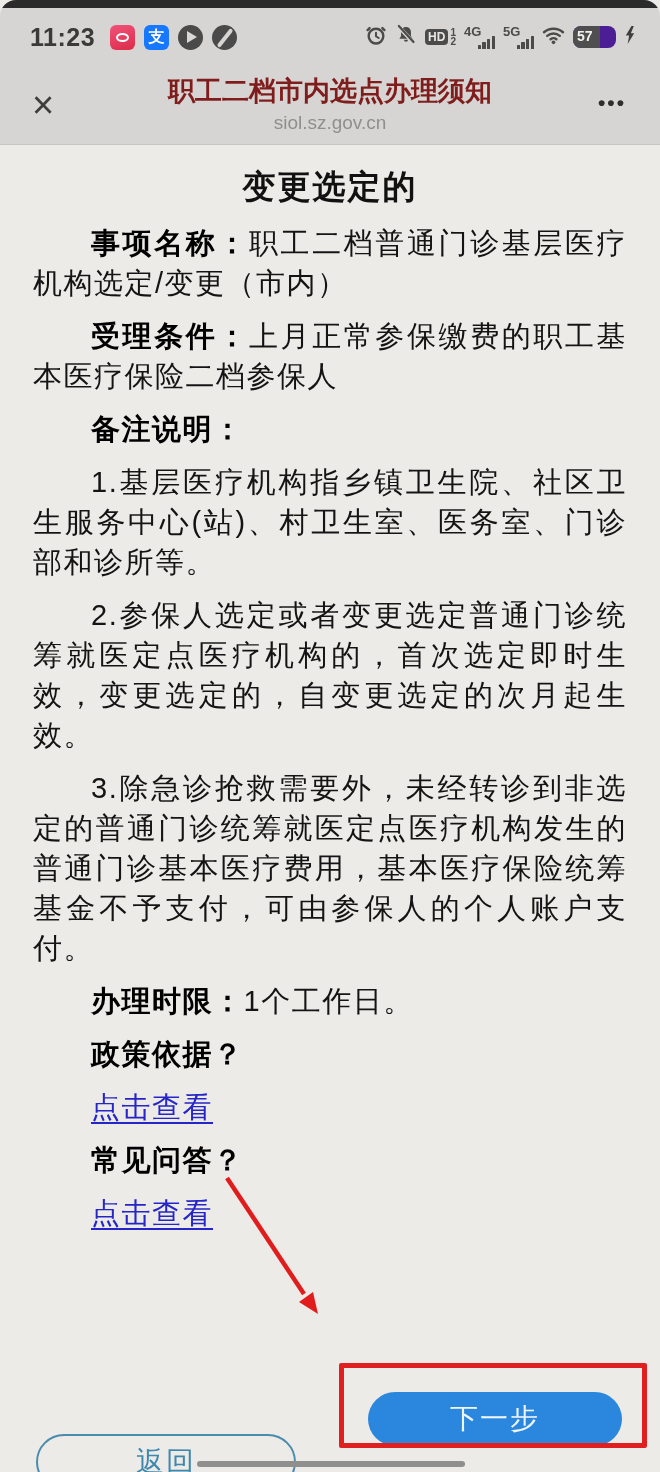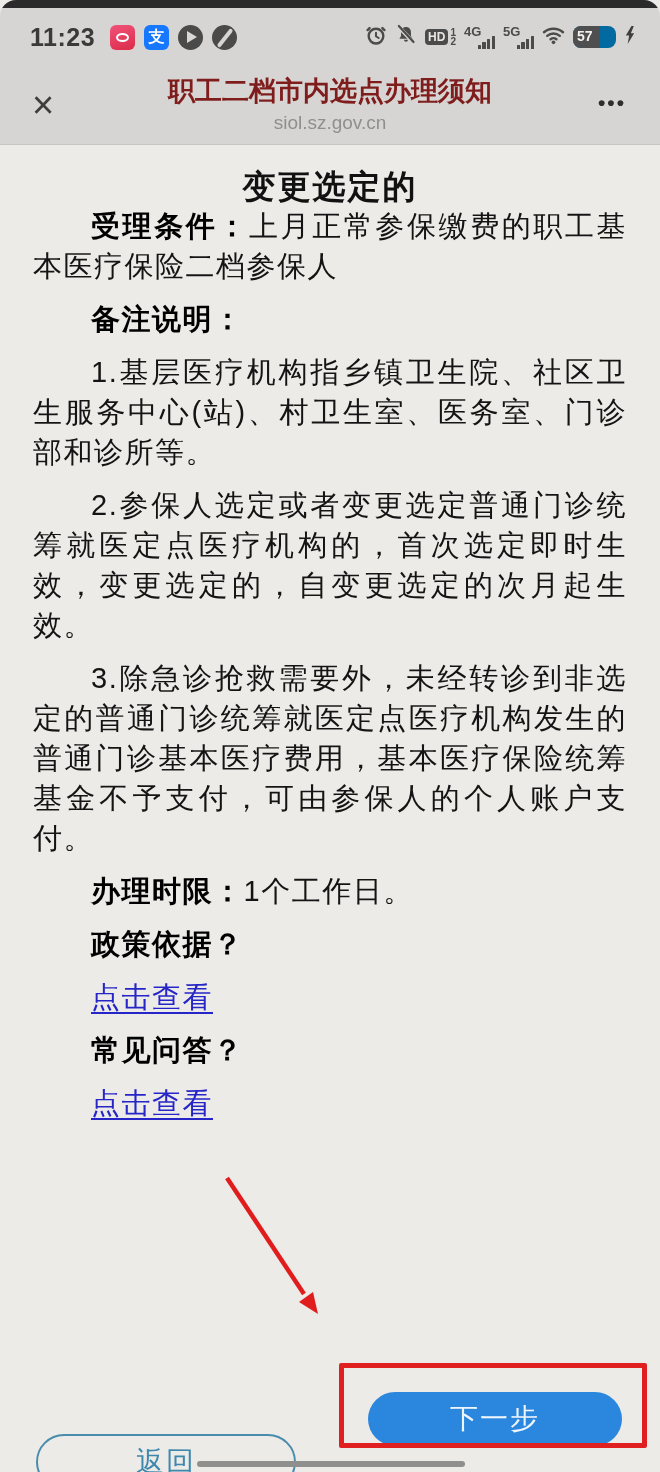--- a/index.html
+++ b/index.html
@@ -40,21 +40,21 @@
   .net .bars i:nth-child(1){height:4px;} .net .bars i:nth-child(2){height:7px;}
   .net .bars i:nth-child(3){height:10px;} .net .bars i:nth-child(4){height:13px;}
 
   .hd-wrap { display:flex; align-items:center; gap:2px; }
   .hd-badge { background:#4b4b4b; color:#e8e7e5; font-size:12px; font-weight:700;
     border-radius:4px; padding:1px 3px; line-height:14px; }
   .hd-nums { display:flex; flex-direction:column; font-size:10px; line-height:9px;
     color:#4b4b4b; font-weight:700; }
 
   .battery { position:relative; width:43px; height:22px; border-radius:8px;
-    background:#0369a1; overflow:hidden; }
+    background:#4c1d95; overflow:hidden; }
   .battery .fill { position:absolute; left:0; top:0; width:27px; height:100%; background:#4f4f4f; }
   .battery .pct { position:absolute; left:4px; top:2px; color:#f2f1ef; font-size:14px; font-weight:700; }
 
   
   .header { height:79px; background:#d6d5d3; position:relative;
     border-bottom:1px solid #c7c6c4; }
   .close-btn { position:absolute; left:20px; top:14px; width:46px; height:50px;
     font-size:38px; font-weight:300; color:#3d3d3d; display:flex; align-items:center; justify-content:center; }
   .header-center { position:absolute; left:80px; right:80px; top:6px; text-align:center; }
   .header-title { font-size:27px; font-weight:700; color:#7f1d1d; line-height:38px; }
@@ -180,20 +180,21 @@
     <div class="header-center">
       <div class="header-title">职工二档市内选点办理须知</div>
       <div class="header-url">siol.sz.gov.cn</div>
     </div>
     <div class="menu-btn">•••</div>
   </div>
 
   <div class="content">
     <div class="doc-heading">变更选定的</div>
 
+    <p class="para first"><span class="lbl">事项名称：</span><span>职工二档普通门诊基层医疗机构选定/变更（市内）</span></p>
 
     <p class="para"><span class="lbl">受理条件：</span><span>上月正常参保缴费的职工基本医疗保险二档参保人</span></p>
 
     <p class="para"><span class="lbl">备注说明：</span><span></span></p>
 
     <p class="para"><span class="lbl"></span><span>1.基层医疗机构指乡镇卫生院、社区卫生服务中心(站)、村卫生室、医务室、门诊部和诊所等。</span></p>
 
     <p class="para"><span class="lbl"></span><span>2.参保人选定或者变更选定普通门诊统筹就医定点医疗机构的，首次选定即时生效，变更选定的，自变更选定的次月起生效。</span></p>
 
     <p class="para"><span class="lbl"></span><span>3.除急诊抢救需要外，未经转诊到非选定的普通门诊统筹就医定点医疗机构发生的普通门诊基本医疗费用，基本医疗保险统筹基金不予支付，可由参保人的个人账户支付。</span></p>

